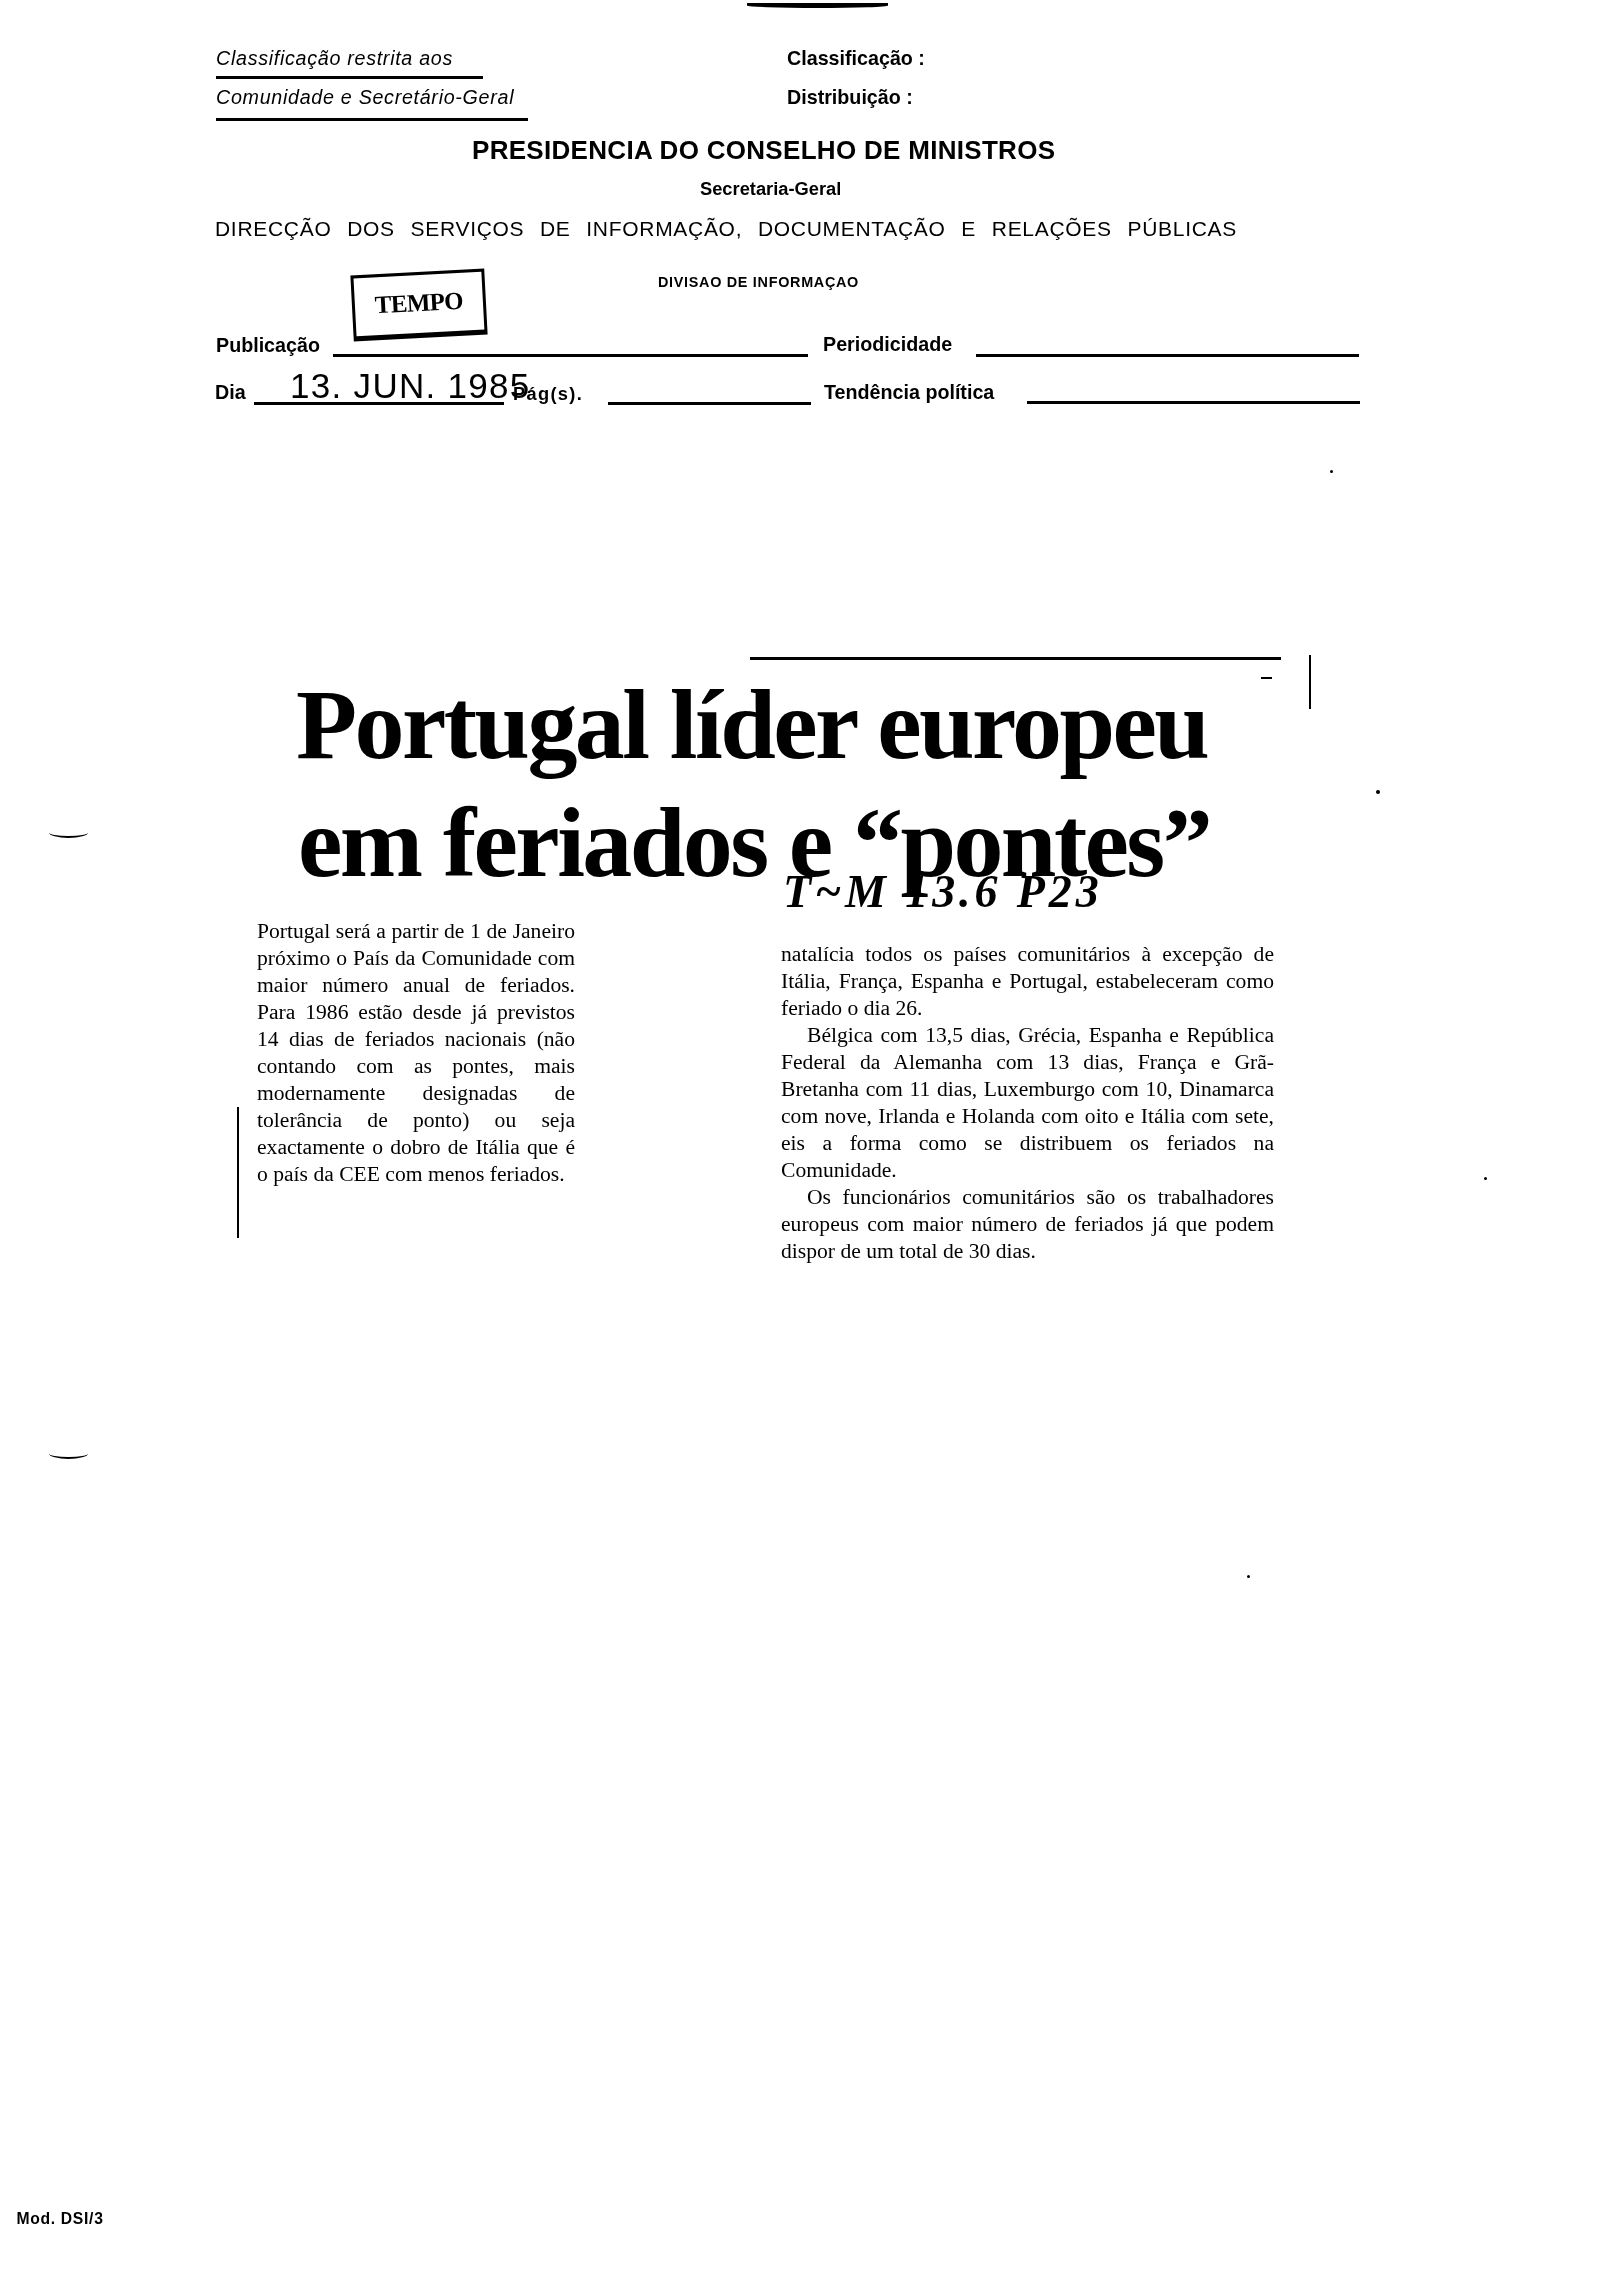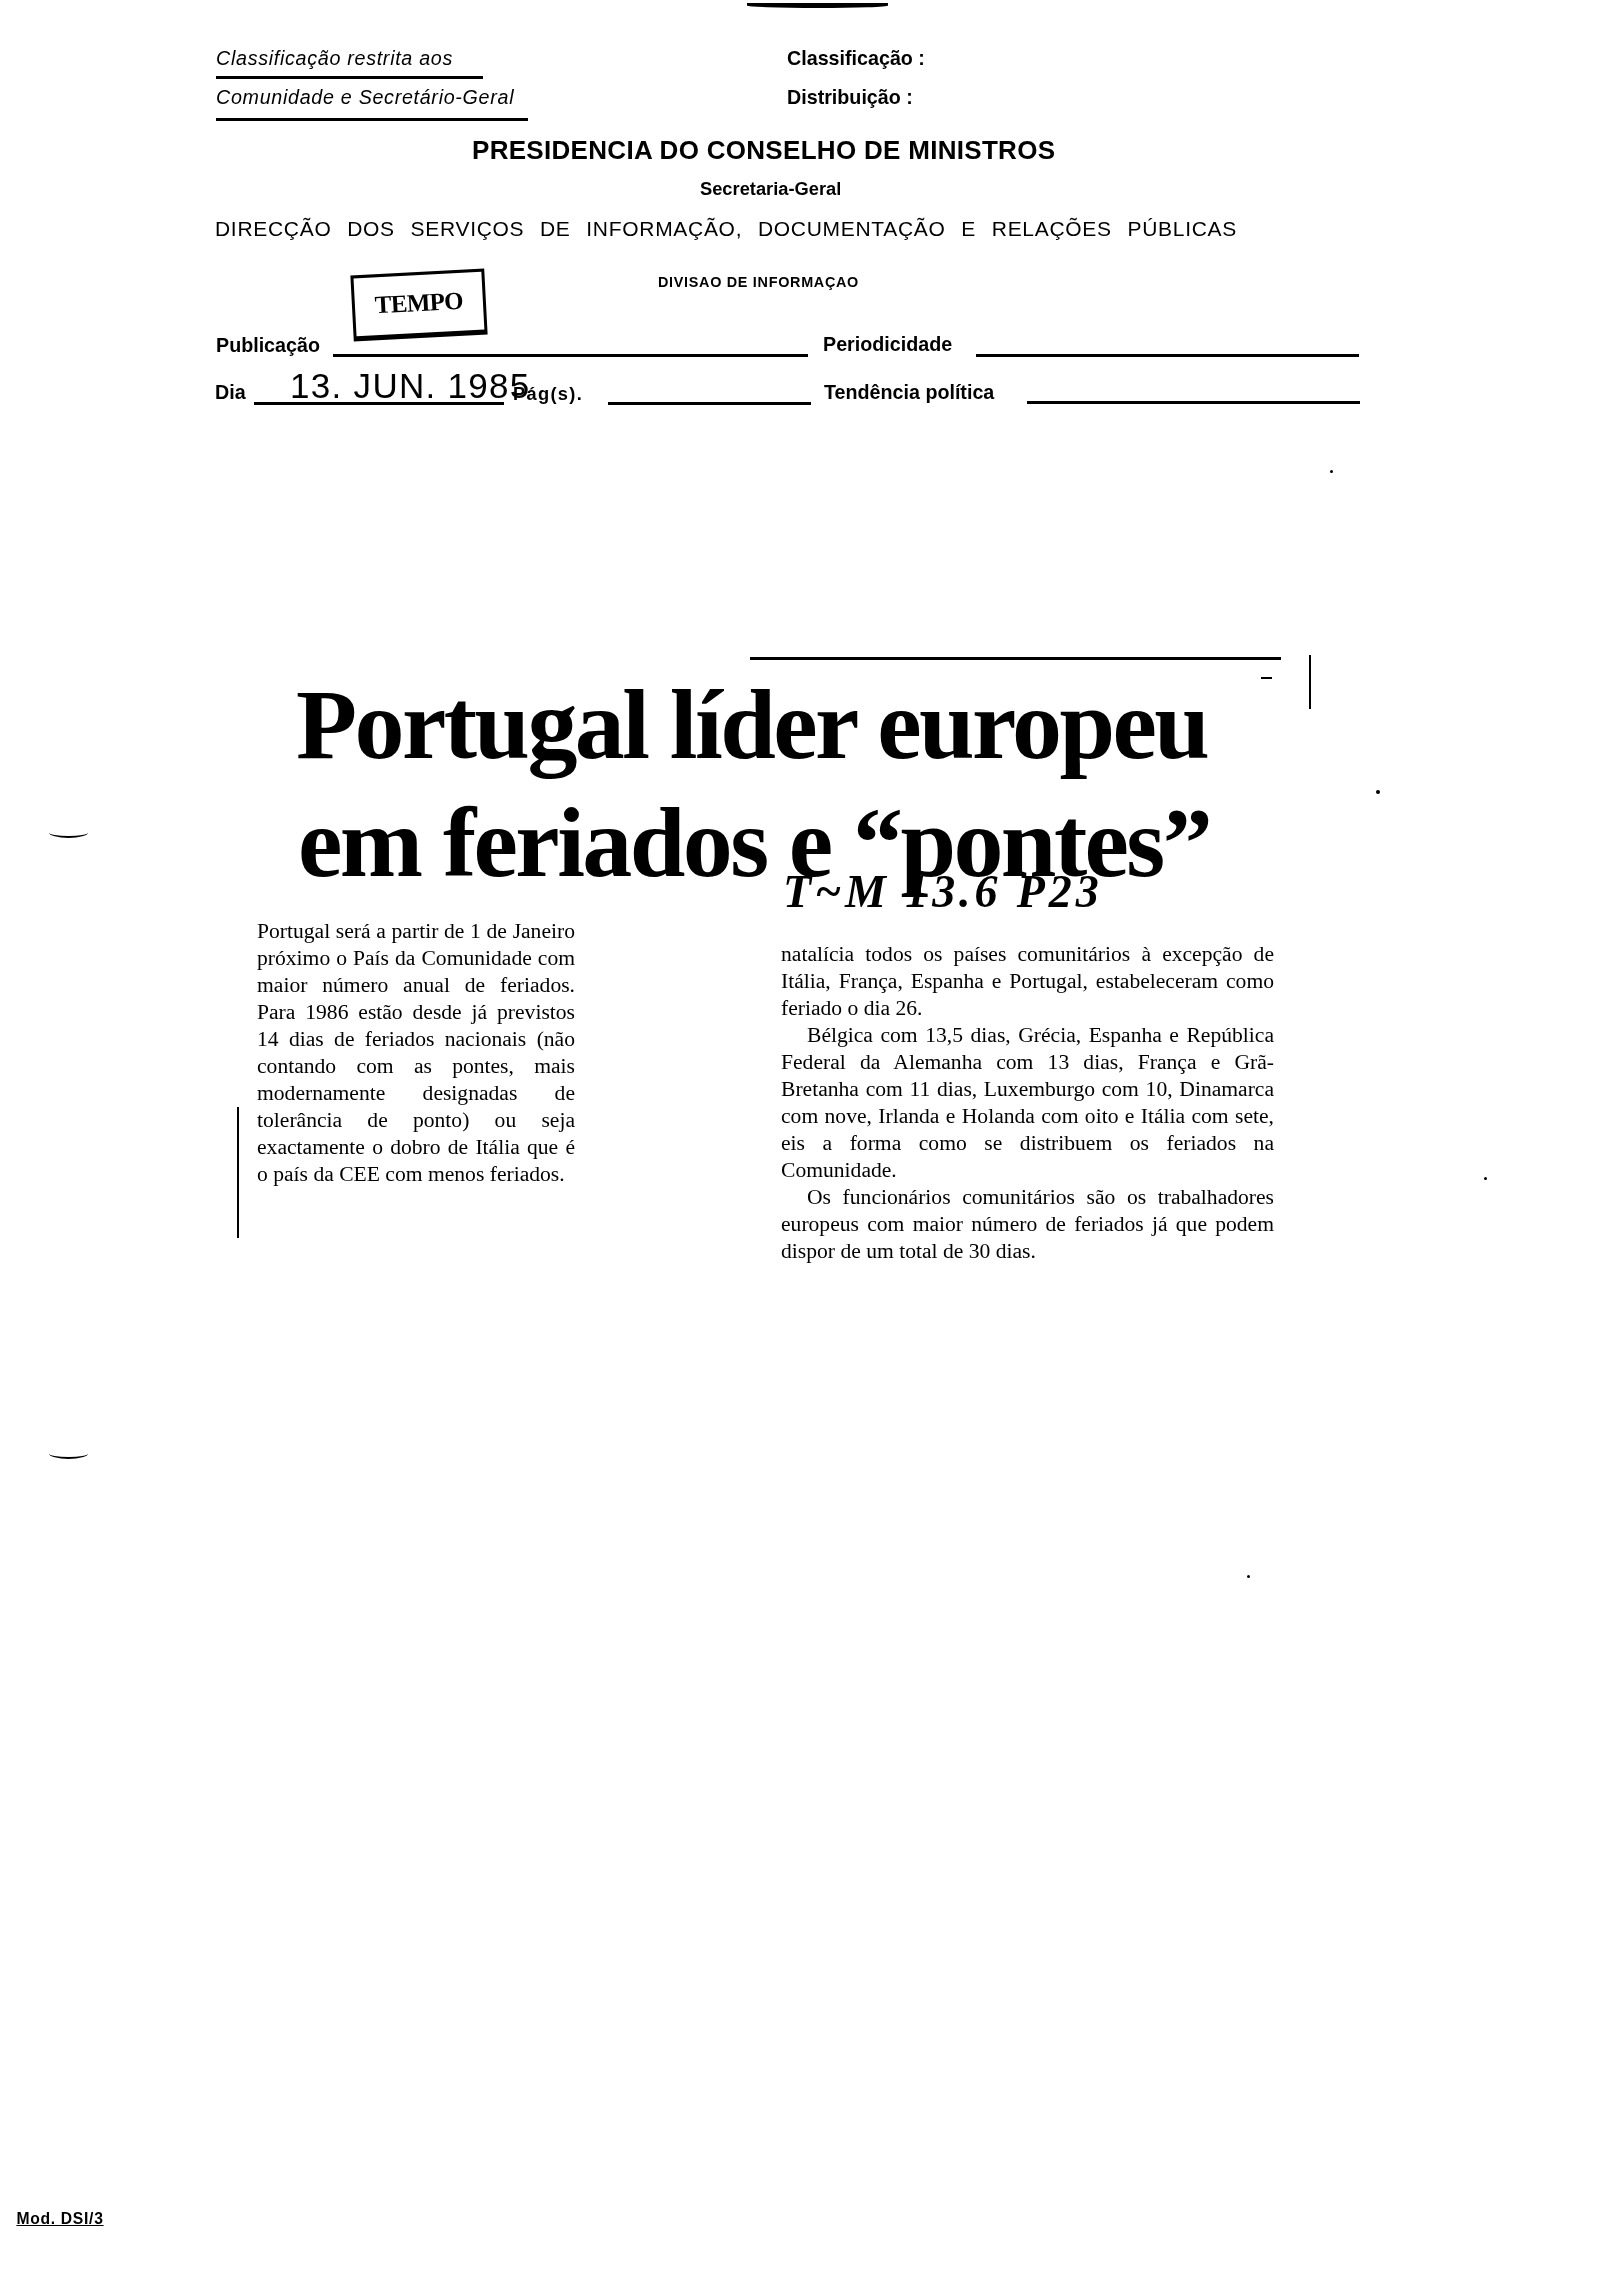--- a/index.html
+++ b/index.html
@@ -97,14 +97,14 @@
   <p class="indent">Os funcionários comunitários são os trabalhadores europeus com maior número de feriados já que podem dispor de um total de 30 dias.</p>
 </div>
 
 <div class="arc" style="left:49px; top:827px; width:39px; height:9.2px;"></div>
 <div class="arc" style="left:49px; top:1448px; width:39px; height:9.2px;"></div>
 <div class="speck" style="left:1330px; top:470px; width:3.3px; height:3.3px;"></div>
 <div class="speck" style="left:1376px; top:790px; width:3.9px; height:3.9px;"></div>
 <div class="speck" style="left:1484px; top:1177px; width:3.3px; height:3.3px;"></div>
 <div class="speck" style="left:1247px; top:1575px; width:3.3px; height:3.3px;"></div>
 
-<div class="abs sans footer-mod" style="left:16.4px; top:2210px;text-decoration:underline;">Mod. DSI/3</div>
+<div class="abs sans footer-mod" style="left:16.4px; top:2210px;">Mod. DSI/3</div>
 
 
 </body></html>

